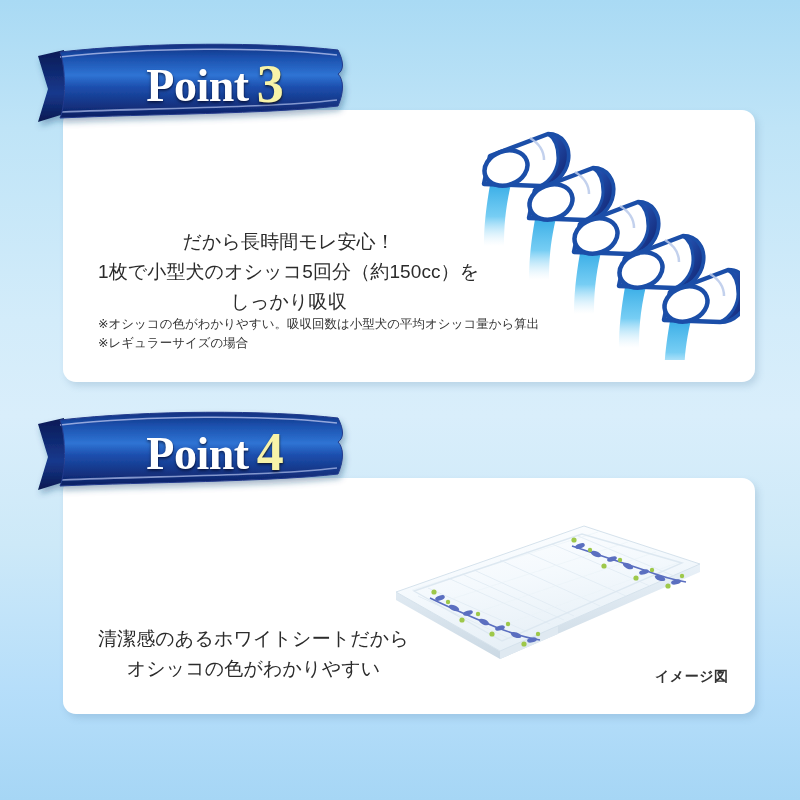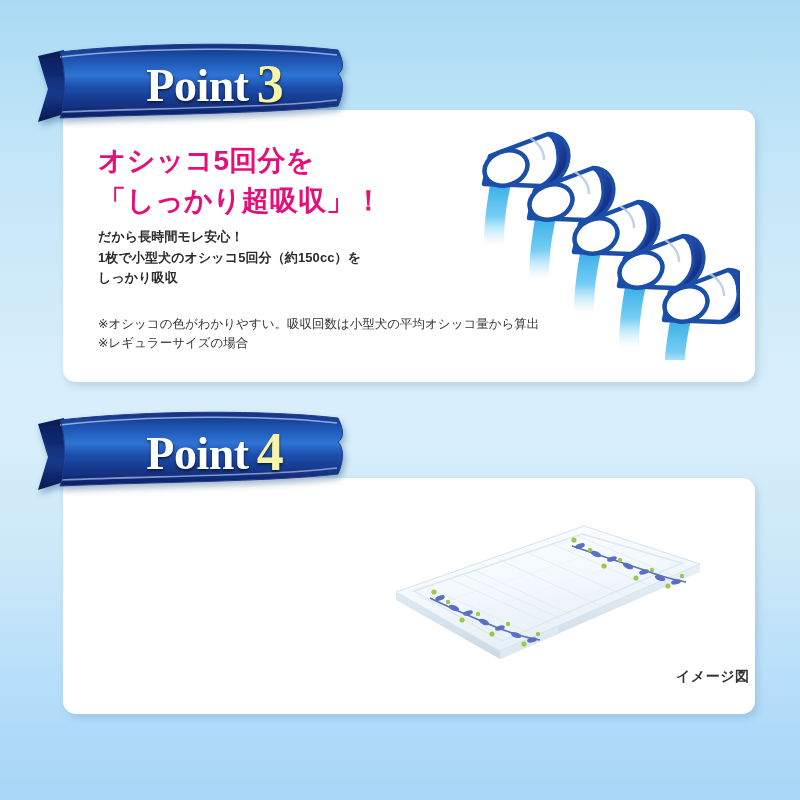--- a/index.html
+++ b/index.html
@@ -89,25 +89,26 @@
     color: #e50f79;
     font-weight: bold;
     font-size: 28px;
     line-height: 1.42;
     letter-spacing: 0.2px;
     white-space: pre-line;
   }
   .bodytext {
     position: absolute;
     color: #2b2b2b;
-    font-weight: bold;
-    font-size: 13px;
+    font-weight: normal;
+    font-size: 19px;
     line-height: 1.58;
     letter-spacing: 0.1px;
     white-space: pre-line;
+    text-align: center;
   }
   .notes {
     position: absolute;
     color: #333333;
     font-size: 12.5px;
     line-height: 1.5;
     letter-spacing: 0px;
     white-space: pre-line;
   }
   .caption {
@@ -117,21 +118,21 @@
     font-weight: bold;
     letter-spacing: 0.5px;
   }
 
   #p3-headline { left: 98px;  top: 141px; }
   #p3-body     { left: 98px;  top: 227px; }
   #p3-notes    { left: 98px;  top: 315px; }
 
   #p4-headline { left: 98px;  top: 533px; }
   #p4-body     { left: 98px;  top: 624px; }
-  #p4-caption  { left: 676px; top: 668px; }
+  #p4-caption  { left: 655px; top: 668px; }
 
   
   #illo-rings {
     position: absolute;
     left: 470px; top: 110px;
     width: 270px; height: 250px;
   }
   #illo-sheet {
     position: absolute;
     left: 388px; top: 512px;
@@ -176,22 +177,20 @@
                  C306,32 306,44 300,58 C230,66 110,66 22,70
                  C28,56 28,20 22,4 Z" fill="none" stroke="#233a8c" stroke-width="1"></path>
       </g>
     </svg>
     <div class="ribbon-label">
       <span class="ribbon-word">Point</span>
       <span class="ribbon-num">3</span>
     </div>
   </div>
 
-  <div class="headline" id="p3-headline">オシッコ5回分を
-「しっかり超吸収」！</div>
   <div class="bodytext" id="p3-body">だから長時間モレ安心！
 1枚で小型犬のオシッコ5回分（約150cc）を
 しっかり吸収</div>
   <div class="notes" id="p3-notes">※オシッコの色がわかりやすい。吸収回数は小型犬の平均オシッコ量から算出
 ※レギュラーサイズの場合</div>
 
   <div id="illo-rings">
     <svg viewBox="0 0 270 250" xmlns="http://www.w3.org/2000/svg" aria-hidden="true">
       <defs>
         <linearGradient id="tailg" x1="0" y1="0" x2="0" y2="1">
@@ -279,20 +278,22 @@
                  C306,32 306,44 300,58 C230,66 110,66 22,70
                  C28,56 28,20 22,4 Z" fill="none" stroke="#233a8c" stroke-width="1"></path>
       </g>
     </svg>
     <div class="ribbon-label">
       <span class="ribbon-word">Point</span>
       <span class="ribbon-num">4</span>
     </div>
   </div>
 
+  <div class="bodytext" id="p4-body">清潔感のあるホワイトシートだから
+オシッコの色がわかりやすい</div>
   <div class="caption" id="p4-caption">イメージ図</div>
 
   <div id="illo-sheet">
     <svg viewBox="0 0 320 175" xmlns="http://www.w3.org/2000/svg" aria-hidden="true">
       <defs>
         <linearGradient id="sheetg" x1="0" y1="0" x2="0.4" y2="1">
           <stop offset="0%" stop-color="#ffffff"></stop>
           <stop offset="50%" stop-color="#f4f9fd"></stop>
           <stop offset="100%" stop-color="#e6eff6"></stop>
         </linearGradient>

